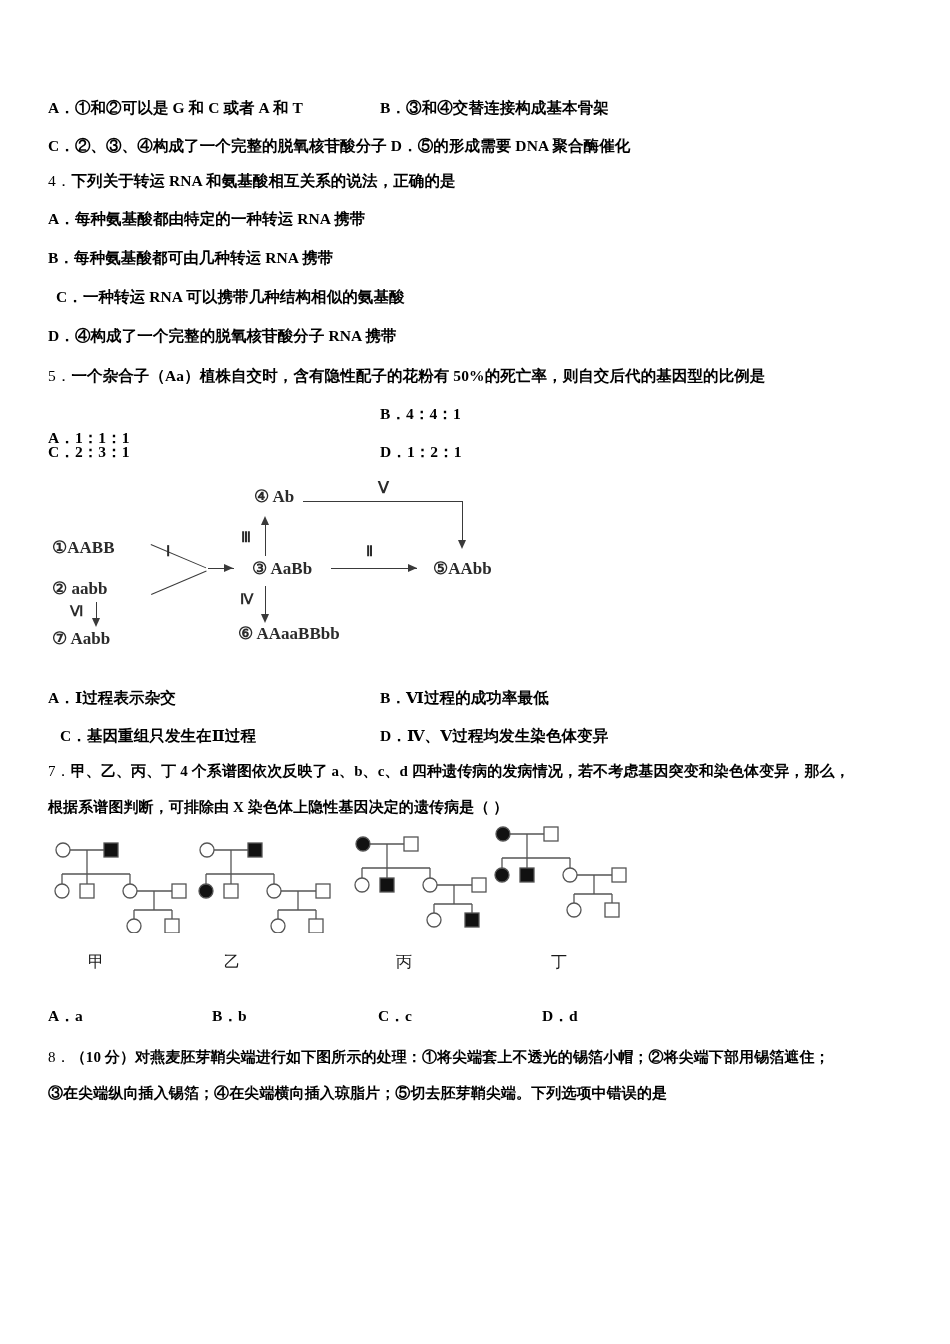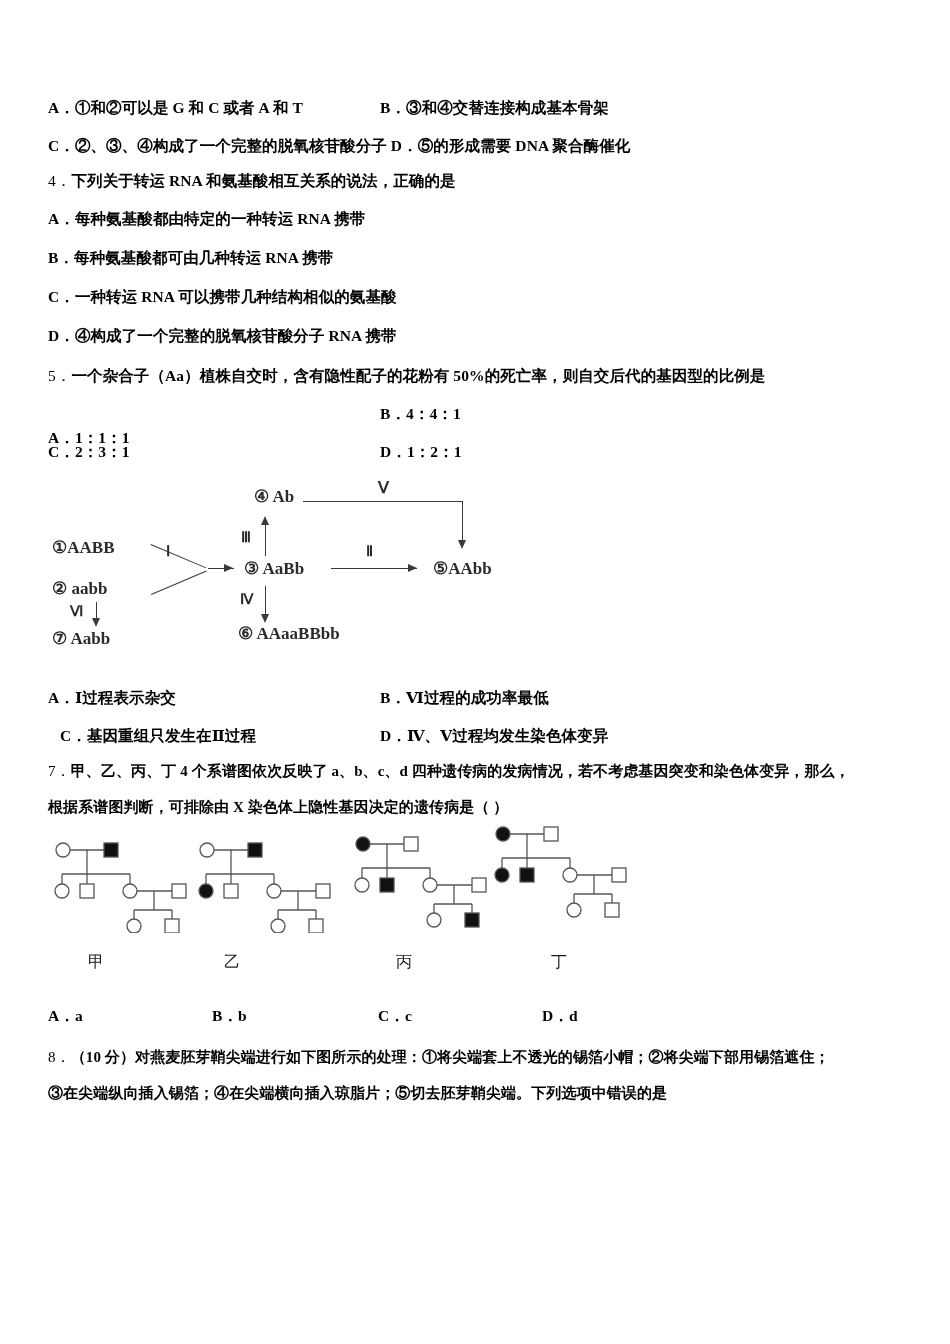--- a/index.html
+++ b/index.html
@@ -130,41 +130,41 @@
 
   <div class="line" style="left:48px; top:100px;">A．①和②可以是 G 和 C 或者 A 和 T</div>
   <div class="line" style="left:380px; top:100px;">B．③和④交替连接构成基本骨架</div>
   <div class="line" style="left:48px; top:138px;">C．②、③、④构成了一个完整的脱氧核苷酸分子 D．⑤的形成需要 DNA 聚合酶催化</div>
 
   <div class="line" style="left:48px; top:173px;">
     <span class="num-prefix">4．</span><span class="qstem">下列关于转运 RNA 和氨基酸相互关系的说法，正确的是</span>
   </div>
   <div class="line" style="left:48px; top:211px;">A．每种氨基酸都由特定的一种转运 RNA 携带</div>
   <div class="line" style="left:48px; top:250px;">B．每种氨基酸都可由几种转运 RNA 携带</div>
-  <div class="line" style="left:48px; top:289px;">C．一种转运 RNA 可以携带几种结构相似的氨基酸</div>
+  <div class="line" style="left:56px; top:289px;">C．一种转运 RNA 可以携带几种结构相似的氨基酸</div>
   <div class="line" style="left:48px; top:328px;">D．④构成了一个完整的脱氧核苷酸分子 RNA 携带</div>
 
   <div class="line" style="left:48px; top:368px;">
     <span class="num-prefix">5．</span><span class="qstem">一个杂合子（Aa）植株自交时，含有隐性配子的花粉有 50%的死亡率，则自交后代的基因型的比例是</span>
   </div>
   <div class="line" style="left:48px; top:406px;margin-top:24px;">A．1：1：1</div>
   <div class="line" style="left:380px; top:406px;">B．4：4：1</div>
   <div class="line" style="left:48px; top:444px;">C．2：3：1</div>
   <div class="line" style="left:380px; top:444px;">D．1：2：1</div>
 
 
   <div class="diagram6">
 
     <div class="dlabel" style="left:4px; top:57px;">①AABB</div>
 
     <div class="dlabel" style="left:4px; top:98px;">② aabb</div>
 
     <div class="dlabel" style="left:4px; top:148px;">⑦ Aabb</div>
 
-    <div class="dlabel" style="left:196px; top:78px;">③ AaBb</div>
+    <div class="dlabel" style="left:204px; top:78px;">③ AaBb</div>
 
     <div class="dlabel" style="left:206px; top:6px;">④ Ab</div>
 
     <div class="dlabel" style="left:385px; top:78px;">⑤AAbb</div>
 
     <div class="dlabel" style="left:190px; top:143px;">⑥ AAaaBBbb</div>
 
     <div class="diag-seg" style="left:103px; top:62px; width:60px; transform: rotate(23deg);"></div>
     <div class="diag-seg" style="left:103px; top:112px; width:60px; transform: rotate(-23deg);"></div>
 

